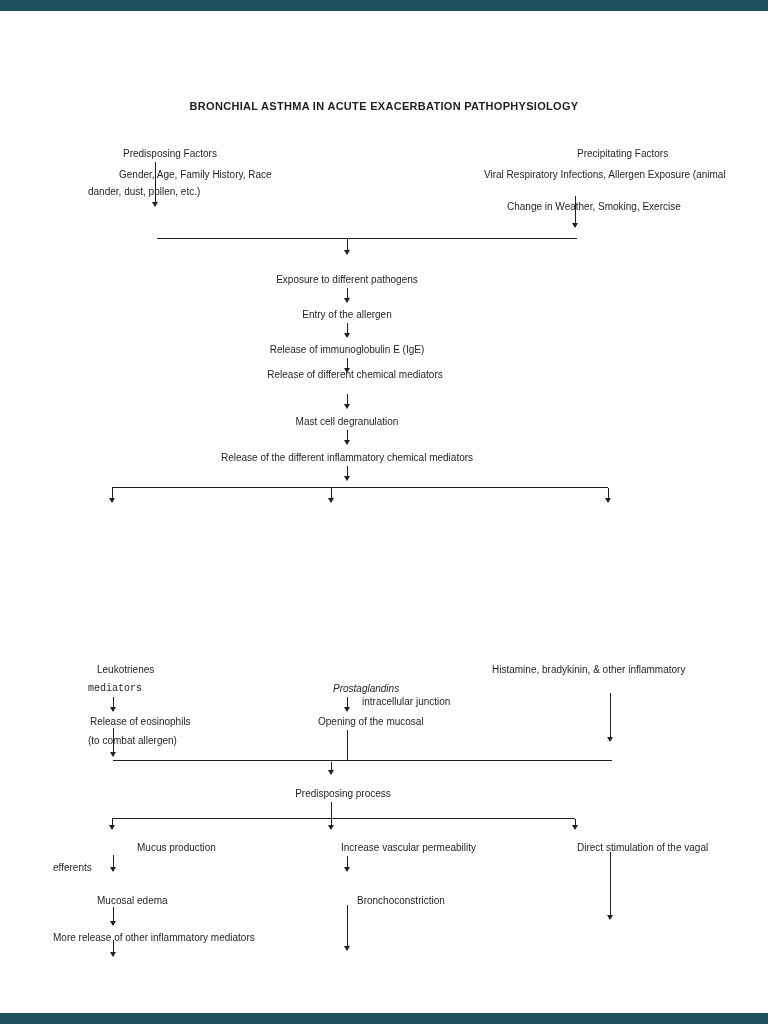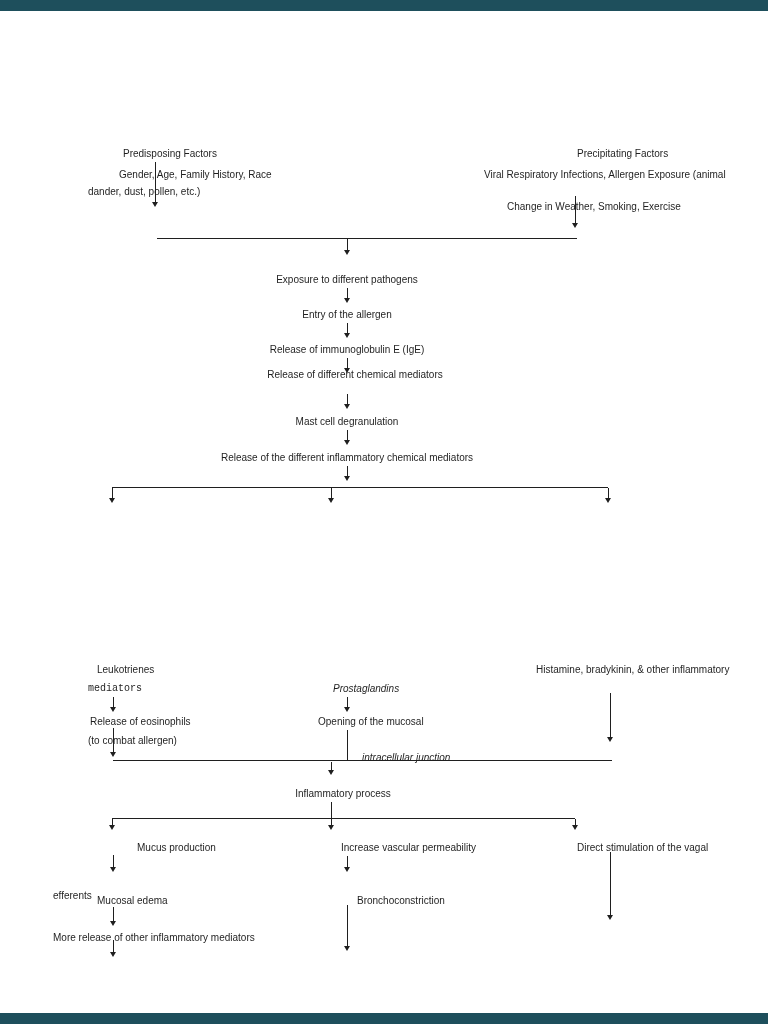--- a/index.html
+++ b/index.html
@@ -17,20 +17,21 @@
   .hl{position:absolute;height:1px;background:#1f1f1f;}
 </style>
 </head>
 <body>
 
 <div class="page">
 
   <div class="bar" style="top: 0px; background: rgb(30, 79, 92);"></div>
   <div class="bar" style="top: 1013px; background: rgb(30, 79, 92);"></div>
 
+  <div class="title" style="top:100px;">BRONCHIAL ASTHMA IN ACUTE EXACERBATION PATHOPHYSIOLOGY</div>
 
   <div class="lbl" style="left:123px;top:149px;">Predisposing Factors</div>
   <div class="lbl" style="left:119px;top:170px;">Gender, Age, Family History, Race</div>
   <div class="lbl" style="left:88px;top:187px;">dander, dust, pollen, etc.)</div>
   <div class="vl head" style="left:155px;top:162px;height:41px;"></div>
 
   <div class="lbl" style="left:577px;top:149px;">Precipitating Factors</div>
   <div class="lbl" style="left:484px;top:170px;">Viral Respiratory Infections, Allergen Exposure (animal</div>
   <div class="lbl" style="left:507px;top:202px;">Change in Weather, Smoking, Exercise</div>
   <div class="vl head" style="left:575px;top:196px;height:28px;"></div>
@@ -52,47 +53,47 @@
   <div class="vl head" style="left:347px;top:466px;height:11px;"></div>
 
   <div class="hl" style="left:112px;top:487px;width:496px;"></div>
   <div class="vl head" style="left:112px;top:488px;height:11px;"></div>
   <div class="vl head" style="left:331px;top:488px;height:11px;"></div>
   <div class="vl head" style="left:608px;top:488px;height:11px;"></div>
 
   <div class="lbl" style="left:97px;top:665px;">Leukotrienes</div>
   <div class="lbl" style="left:88px;top:684px;font-family:Liberation Mono, monospace;">mediators</div>
   <div class="lbl" style="left:333px;top:684px;font-style:italic;">Prostaglandins</div>
-  <div class="lbl" style="left:536px;top:665px;">Histamine, bradykinin, &amp; other inflammatory</div>
+  <div class="lbl" style="left:492px;top:665px;">Histamine, bradykinin, &amp; other inflammatory</div>
 
   <div class="vl head" style="left:113px;top:697px;height:11px;"></div>
   <div class="vl head" style="left:347px;top:697px;height:11px;"></div>
   <div class="vl head" style="left:610px;top:693px;height:45px;"></div>
 
   <div class="lbl" style="left:90px;top:717px;">Release of eosinophils</div>
   <div class="lbl" style="left:88px;top:736px;">(to combat allergen)</div>
   <div class="vl head" style="left:113px;top:728px;height:25px;"></div>
 
   <div class="lbl" style="left:318px;top:717px;">Opening of the mucosal</div>
-  <div class="lbl" style="left:362px;top:753px;font-style:italic;">intracellular junction</div>
+  <div class="lbl" style="left:362px;top:697px;">intracellular junction</div>
   <div class="vl" style="left:347px;top:730px;height:31px;"></div>
 
   <div class="hl" style="left:113px;top:760px;width:499px;"></div>
   <div class="vl head" style="left:331px;top:762px;height:9px;"></div>
 
-  <div class="lbl ctr" style="left:343px;top:789px;">Inflammatory process</div>
+  <div class="lbl ctr" style="left:343px;top:789px;">Predisposing process</div>
   <div class="vl" style="left:331px;top:802px;height:16px;"></div>
 
   <div class="hl" style="left:112px;top:818px;width:463px;"></div>
   <div class="vl head" style="left:112px;top:819px;height:7px;"></div>
   <div class="vl head" style="left:331px;top:819px;height:7px;"></div>
   <div class="vl head" style="left:575px;top:819px;height:7px;"></div>
 
   <div class="lbl" style="left:93px;top:843px;margin-left:44px;">Mucus production</div>
-  <div class="lbl" style="left:53px;top:863px;margin-top:28px;">efferents</div>
+  <div class="lbl" style="left:53px;top:863px;">efferents</div>
   <div class="vl head" style="left:113px;top:855px;height:13px;"></div>
 
   <div class="lbl" style="left:341px;top:843px;">Increase vascular permeability</div>
   <div class="vl head" style="left:347px;top:856px;height:12px;"></div>
 
   <div class="lbl" style="left:577px;top:843px;">Direct stimulation of the vagal</div>
   <div class="vl head" style="left:610px;top:852px;height:64px;"></div>
 
   <div class="lbl" style="left:97px;top:896px;">Mucosal edema</div>
   <div class="vl head" style="left:113px;top:907px;height:15px;"></div>

